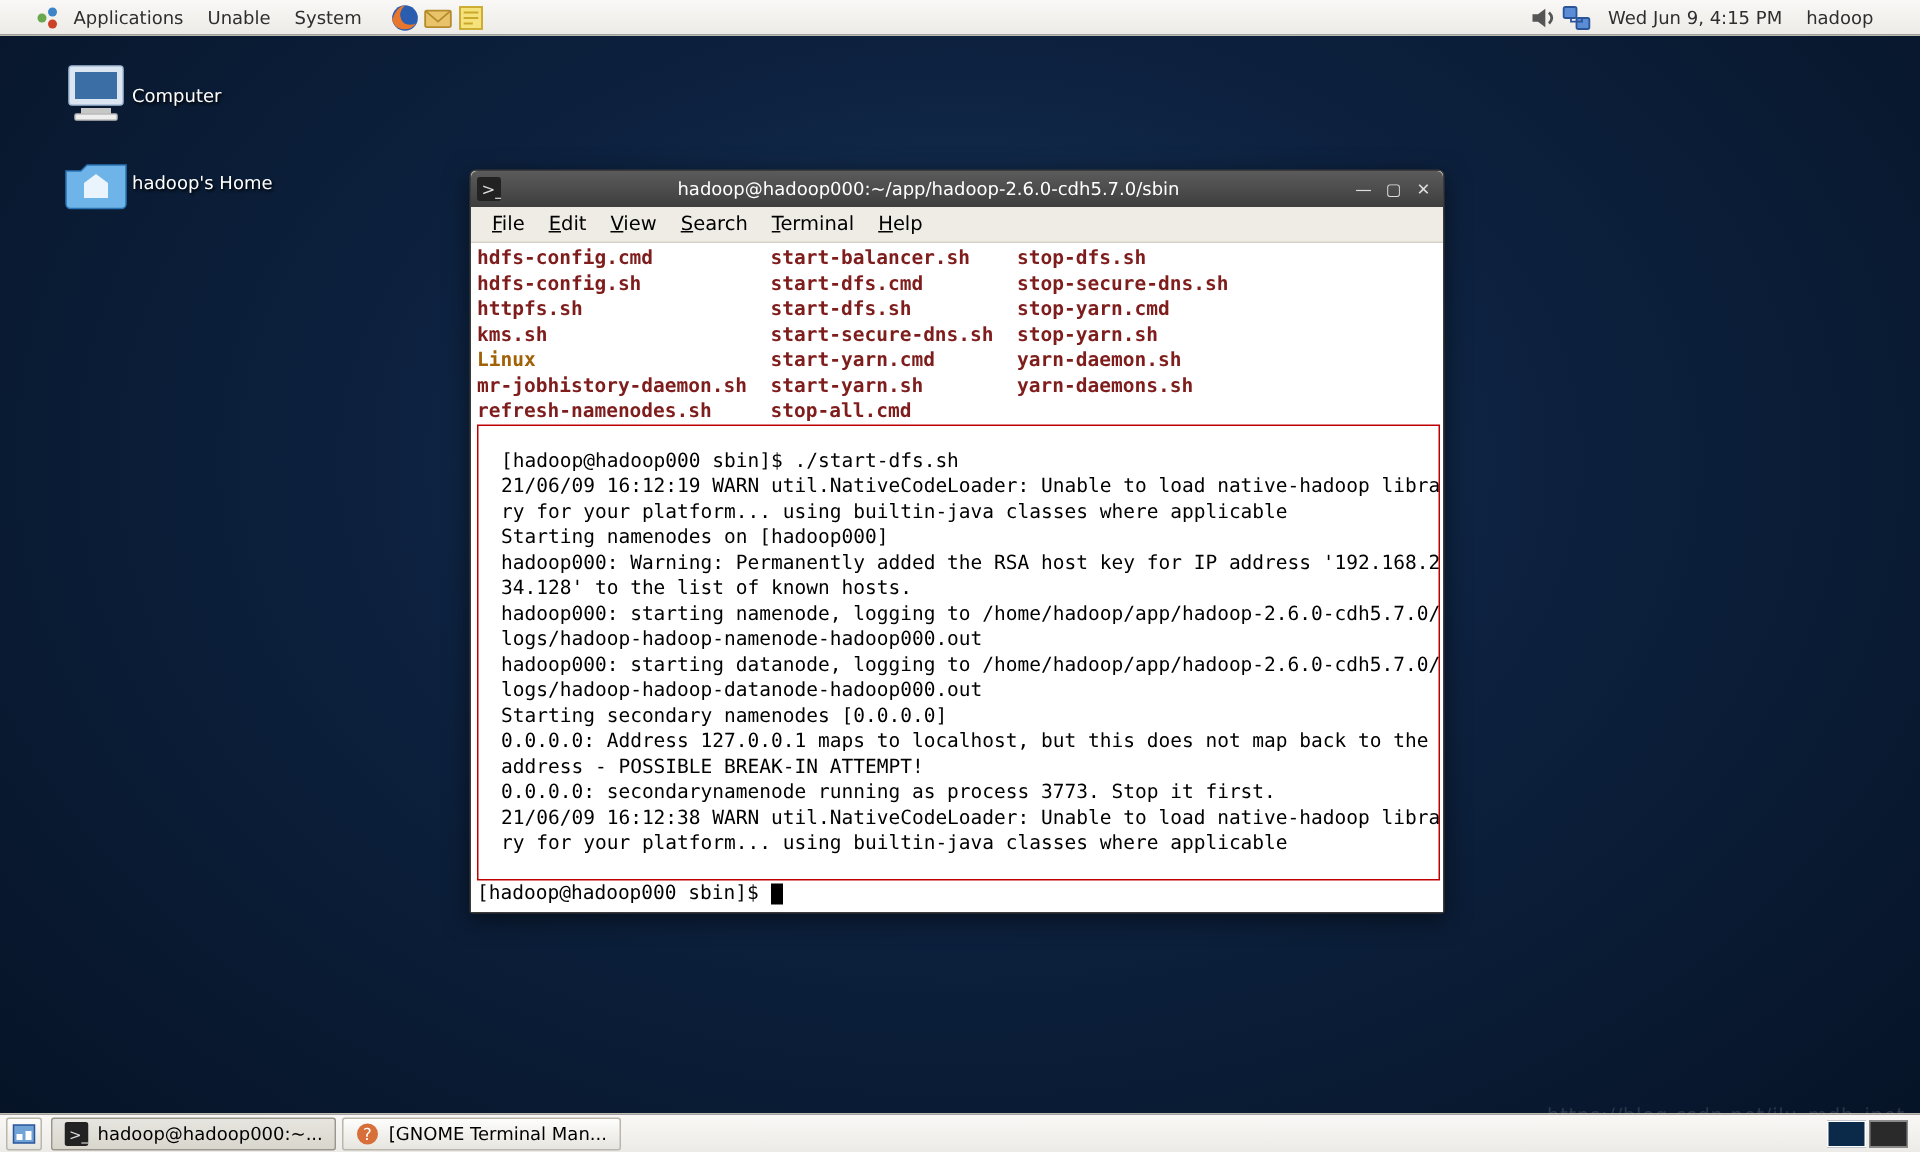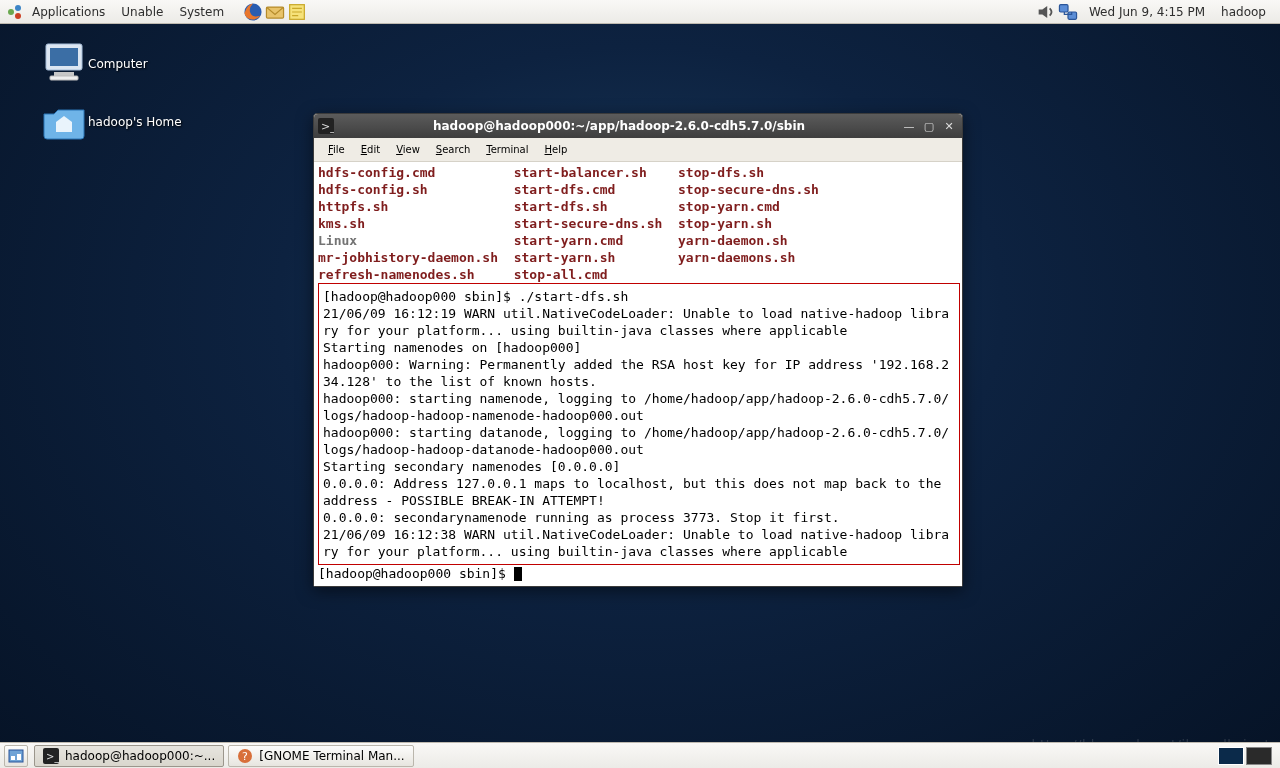--- a/index.html
+++ b/index.html
@@ -11,21 +11,21 @@
   overflow: hidden;
   position: relative;
 }
 
 
 .top-panel {
   height: 24px;
   background: linear-gradient(to bottom, #f9f8f6 0%, #ecebe7 100%);
   border-bottom: 1px solid #bfbab0;
   display: flex; align-items: center;
-  padding: 0 6px;
+  padding: 0 23px;
   color: #2e2e2e;
 }
 .top-panel .menu-item { padding: 0 8px; cursor: default; }
 .top-panel .spacer { flex: 1; }
 .top-panel .tray-icon { width: 22px; height: 22px; display:flex; align-items:center; justify-content:center; }
 .top-panel .clock { padding: 0 10px; }
 .top-panel .user { padding: 0 8px 0 6px; font-weight: normal; }
 .sys-icon { width: 18px; height: 18px; display:inline-block; }
 
 
@@ -60,37 +60,37 @@
   position: absolute; left: 313px; top: 113px; width: 650px;
   background: #efece5; border: 1px solid #3b3b3b; border-radius: 4px 4px 2px 2px;
   box-shadow: 0 4px 16px rgba(0,0,0,.5);
 }
 .titlebar {
   height: 24px; background: linear-gradient(to bottom,#5b5b5b 0%, #3e3e3e 100%);
   color:#fff; display:flex; align-items:center; padding:0 4px;
   border-radius: 4px 4px 0 0; font-size:12px;
 }
 .titlebar .ticon2 { width:16px; height:16px; margin-right:6px; display:flex; align-items:center; justify-content:center;}
-.titlebar .title { flex:1; text-align:center; font-weight:bold; }
+.titlebar .title { flex:1; text-align:center; font-weight:normal; }
 .titlebar .wbtn { width:18px; height:16px; margin-left:2px; display:flex; align-items:center; justify-content:center; color:#ddd; font-size:11px;}
 .menubar {
   height: 24px; background:#efece5; border-bottom:1px solid #d6d2c8;
-  display:flex; align-items:center; padding:0 6px; font-size:10px;
+  display:flex; align-items:center; padding:0 6px; font-size:13px;
 }
 .menubar .mi { padding: 2px 8px; }
 .menubar .mi u { text-decoration: underline; }
 
 .termbody {
   background:#ffffff; font-family:"DejaVu Sans Mono","Liberation Mono",monospace;
   font-size:13px; line-height:17px; color:#000; padding: 2px 2px 4px 4px;
   white-space: pre; overflow:hidden;
 }
 .termbody .g { color:#7f1d1d; font-weight:bold; }
-.termbody .b { color:#737373; font-weight:bold; }
-.outbox { border: 1px solid #c00000; padding: 4px; }
+.termbody .b { color:#a16207; font-weight:bold; }
+.outbox { border: 1px solid #c00000; padding: 15px; }
 .cursor { display:inline-block; width:8px; height:14px; background:#000; vertical-align:text-bottom; }
 
 .watermark { position:absolute; right:10px; bottom:16px; color:rgba(200,200,200,.18); font-size:13px; letter-spacing:.5px;}
 </style>
 </head>
 <body>
 
 <div class="top-panel">
   <span class="sys-icon">
     <svg viewBox="0 0 18 18">

